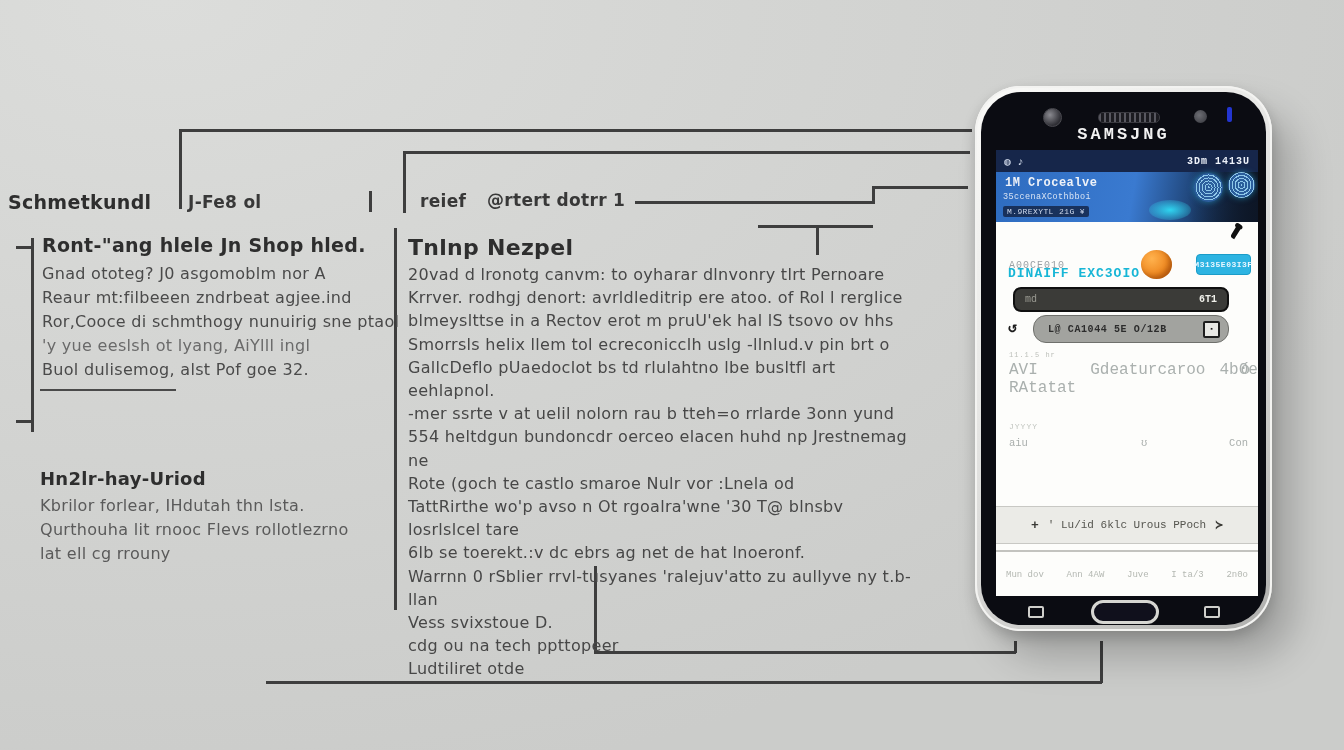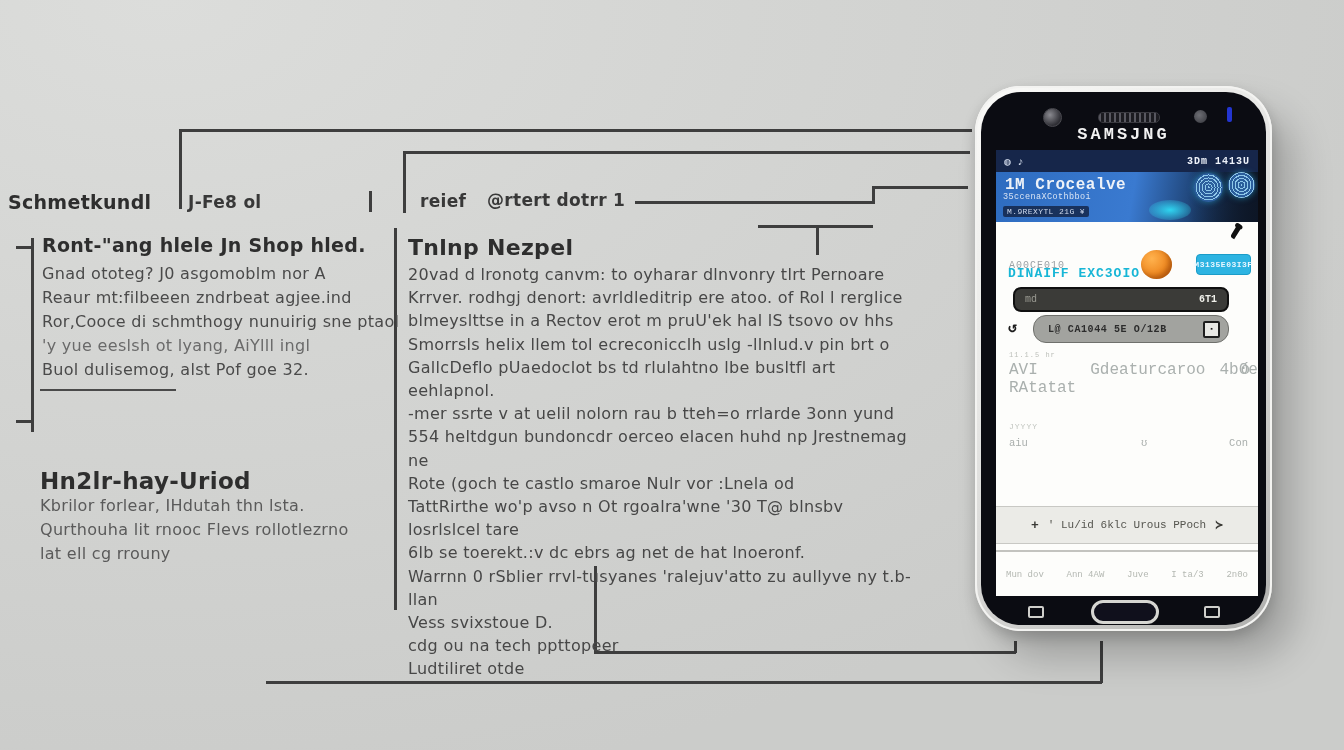--- a/index.html
+++ b/index.html
@@ -38,21 +38,21 @@
   .statusbar .right{font-size:10px;font-weight:bold;color:#eef2fa;letter-spacing:1px;}
   .appheader{position:absolute;left:0;top:22px;width:100%;height:50px;
     background:linear-gradient(100deg,#2e6cc0 0%,#3a7ad0 52%,#1d4070 76%,#101b2c 100%);}
   .appheader .darkcorner{position:absolute;right:0;top:0;width:70px;height:50px;
     background:linear-gradient(to left,#0d1626,rgba(13,22,38,0));}
   .fp{position:absolute;border-radius:50%;
     background:repeating-radial-gradient(circle at 50% 50%, #8fc8ea 0 1px, #2b5e9c 1px 3px);
     box-shadow:0 0 6px rgba(40,170,220,0.6);}
   .tealblob{position:absolute;left:153px;top:28px;width:42px;height:20px;border-radius:50%;
     background:radial-gradient(ellipse,#2fd4f0 0%,rgba(47,212,240,0.25) 70%,transparent 100%);}
-  .h-title{position:absolute;left:9px;top:4px;font-size:16px;font-weight:bold;color:#eef2f8;letter-spacing:0.5px;}
+  .h-title{position:absolute;left:9px;top:4px;font-size:12px;font-weight:bold;color:#eef2f8;letter-spacing:0.5px;}
   .h-sub{position:absolute;left:7px;top:20px;font-size:8.5px;color:#d9e4f4;letter-spacing:0.4px;}
   .h-badge{position:absolute;left:7px;top:34px;font-size:8px;color:#cdd8ec;background:rgba(16,28,56,0.75);
     padding:1px 4px;border-radius:2px;letter-spacing:0.4px;}
   .sec-title{position:absolute;left:12px;top:76px;font-size:13px;font-weight:bold;color:#17b6d6;letter-spacing:1px;margin-top:40px;}
   .pin{position:absolute;right:20px;top:76px;width:5px;height:13px;background:#111;
     border-radius:2px 2px 0 3px;transform:rotate(32deg);}
   .pin:after{content:"";position:absolute;left:-2px;top:-3px;width:8px;height:5px;background:#111;border-radius:50%;}
   .acct{position:absolute;left:13px;top:110px;font-size:10px;color:#9aa0a4;letter-spacing:1px;}
   .ball{position:absolute;left:145px;top:100px;width:31px;height:29px;border-radius:50%;
     background:radial-gradient(circle at 35% 30%,#ffb24e,#ef8a22 55%,#d9660f 100%);
@@ -123,21 +123,21 @@
   <div class="txt tag garble" style="left:487px;top:190px">@rtert dotrr 1</div>
 
   <div class="txt garble" style="left:42px;top:234px;font-size:19px;font-weight:bold;color:#2e2e2e">Ront-"ang hlele Jn  Shop hled.</div>
   <div class="txt para garble" style="left:42px;top:262px">
     <div>Gnad ototeg? J0 asgomoblm nor A</div>
     <div>Reaur mt:filbeeen zndrbeat agjee.ind</div>
     <div>Ror,Cooce di schmthogy nunuirig sne ptaol</div>
     <div style="color:#6a6a6a">'y yue eeslsh ot lyang, AiYlll ingl</div>
     <div>Buol dulisemog,   alst Pof goe 32.</div>
   </div>
-  <div class="txt garble" style="left:40px;top:468px;font-size:23px;font-weight:bold;color:#2e2e2e">Hn2lr-hay-Uriod</div>
+  <div class="txt garble" style="left:40px;top:468px;font-size:18px;font-weight:bold;color:#2e2e2e">Hn2lr-hay-Uriod</div>
   <div class="txt para garble" style="left:40px;top:494px;color:#5a5a5a">
     <div>Kbrilor forlear, IHdutah thn lsta.</div>
     <div>Qurthouha lit rnooc Flevs rollotlezrno</div>
     <div>lat ell cg rrouny</div>
   </div>
 
   <div class="txt garble" style="left:408px;top:235px;font-size:22px;font-weight:bold;color:#2e2e2e">Tnlnp Nezpel</div>
   <div class="txt mid-para garble" style="left:408px;top:263px;width:510px">
     <div>20vad d lronotg canvm: to oyharar dlnvonry tlrt Pernoare</div>
     <div>Krrver. rodhgj denort: avrldleditrip ere atoo. of Rol l rerglice</div>

